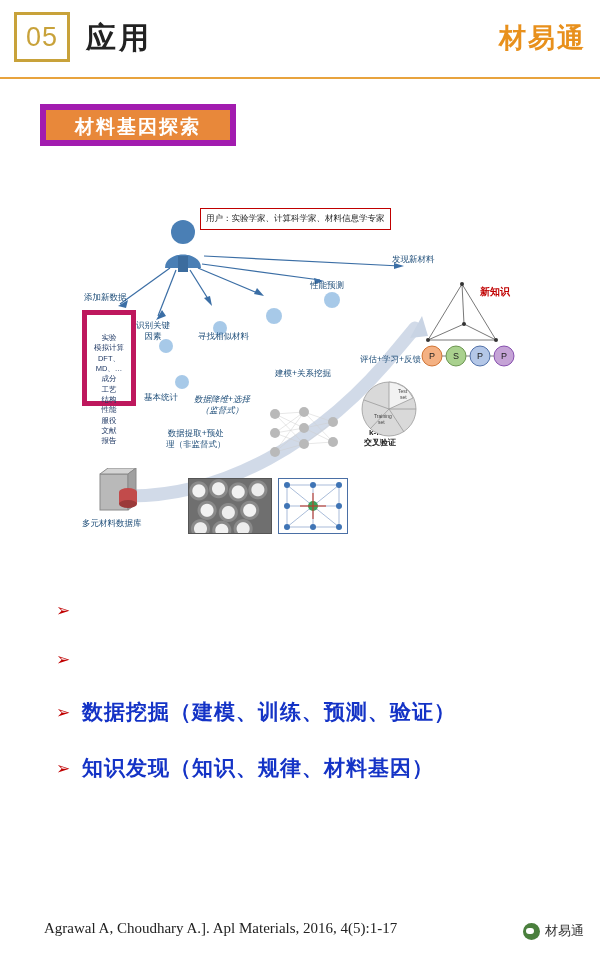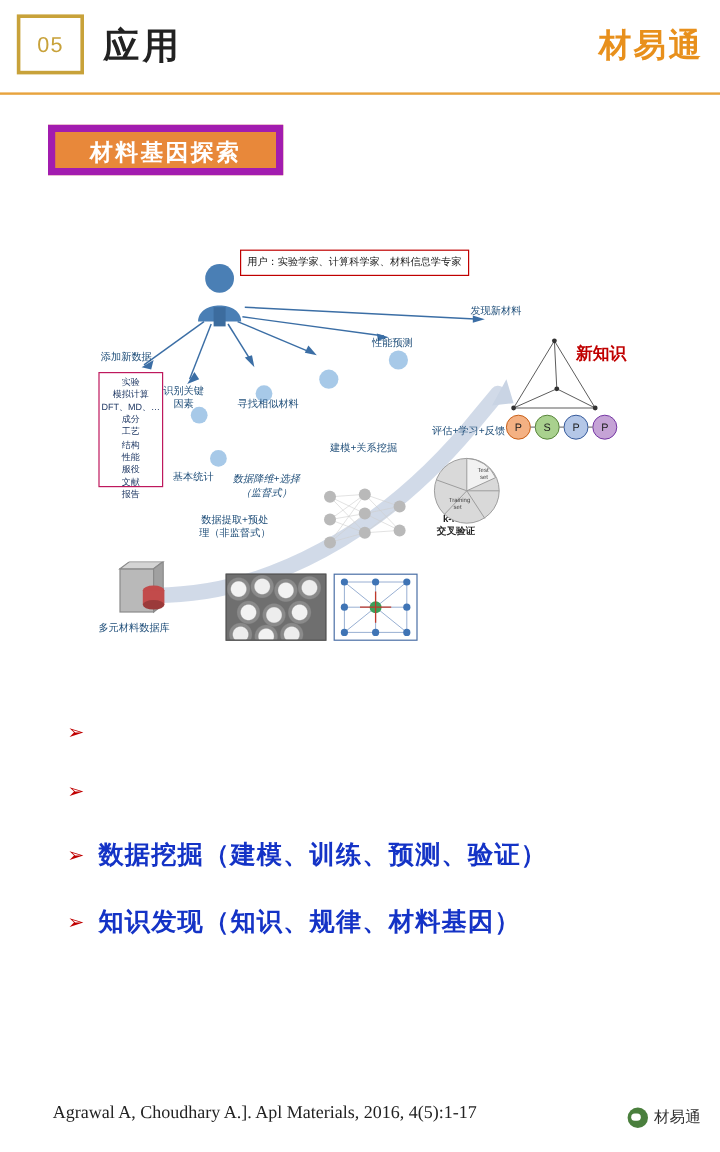--- a/index.html
+++ b/index.html
@@ -34,21 +34,21 @@
     position: absolute;
     left: 14px; top: 12px;
     width: 56px; height: 50px;
     border: 3px solid #c8a23a;
     box-sizing: border-box;
     display: flex;
     align-items: center;
     justify-content: center;
   }
   .section-number {
-    font-size: 18px;
+    font-size: 27px;
     color: #c8a23a;
     font-family: "Liberation Sans", sans-serif;
     letter-spacing: 1px;
   }
   .section-title {
     position: absolute;
     left: 86px; top: 18px;
     font-size: 30px;
     font-weight: bold;
     color: #222222;
@@ -111,27 +111,27 @@
     padding: 4px 5px;
     font-size: 8.5px;
     color: #222;
     white-space: nowrap;
   }
 
   .param-box {
     position: absolute;
     left: 12px; top: 114px;
     width: 54px; height: 96px;
-    border: 1px solid #be185d;
+    border: 5px solid #be185d;
     background: #ffffff;
     font-size: 7.5px;
     color: #1f3864;
     line-height: 1.38;
     text-align: center;
-    padding-top: 3px;
+    padding-top: 18px;
     box-sizing: border-box;
   }
 
   .db-cylinder {
     position: absolute;
     left: 28px; top: 272px;
     width: 44px; height: 46px;
   }
 
   .img-micro {
@@ -303,21 +303,21 @@
   <div class="param-box">实验<br>模拟计算<br>DFT、MD、…<br>成分<br>工艺<br>结构<br>性能<br>服役<br>文献<br>报告</div>
 
   <div class="fig-label blue center" style="left:66px; top:124px; line-height:1.3;">识别关键<br>因素</div>
 
   <div class="fig-label blue" style="left:128px; top:100px;margin-top:35px;">寻找相似材料</div>
 
   <div class="fig-label blue" style="left:240px; top:84px;">性能预测</div>
 
   <div class="fig-label blue" style="left:322px; top:58px;">发现新材料</div>
 
-  <div class="fig-label red" style="left:410px; top:90px; font-size:14px;">新知识</div>
+  <div class="fig-label red" style="left:410px; top:90px; font-size:10px;">新知识</div>
 
   <div class="fig-label blue" style="left:290px; top:158px;">评估+学习+反馈</div>
 
   <div class="fig-label blue" style="left:205px; top:172px;">建模+关系挖掘</div>
 
   <div class="fig-label blue" style="left:74px; top:196px;">基本统计</div>
 
   <div class="fig-label blue center" style="left:124px; top:198px; line-height:1.3;font-style:italic;">数据降维+选择<br>（监督式）</div>
 
   <div class="fig-label blue center" style="left:96px; top:232px; line-height:1.3;text-align:center;">数据提取+预处<br>理（非监督式）</div>

